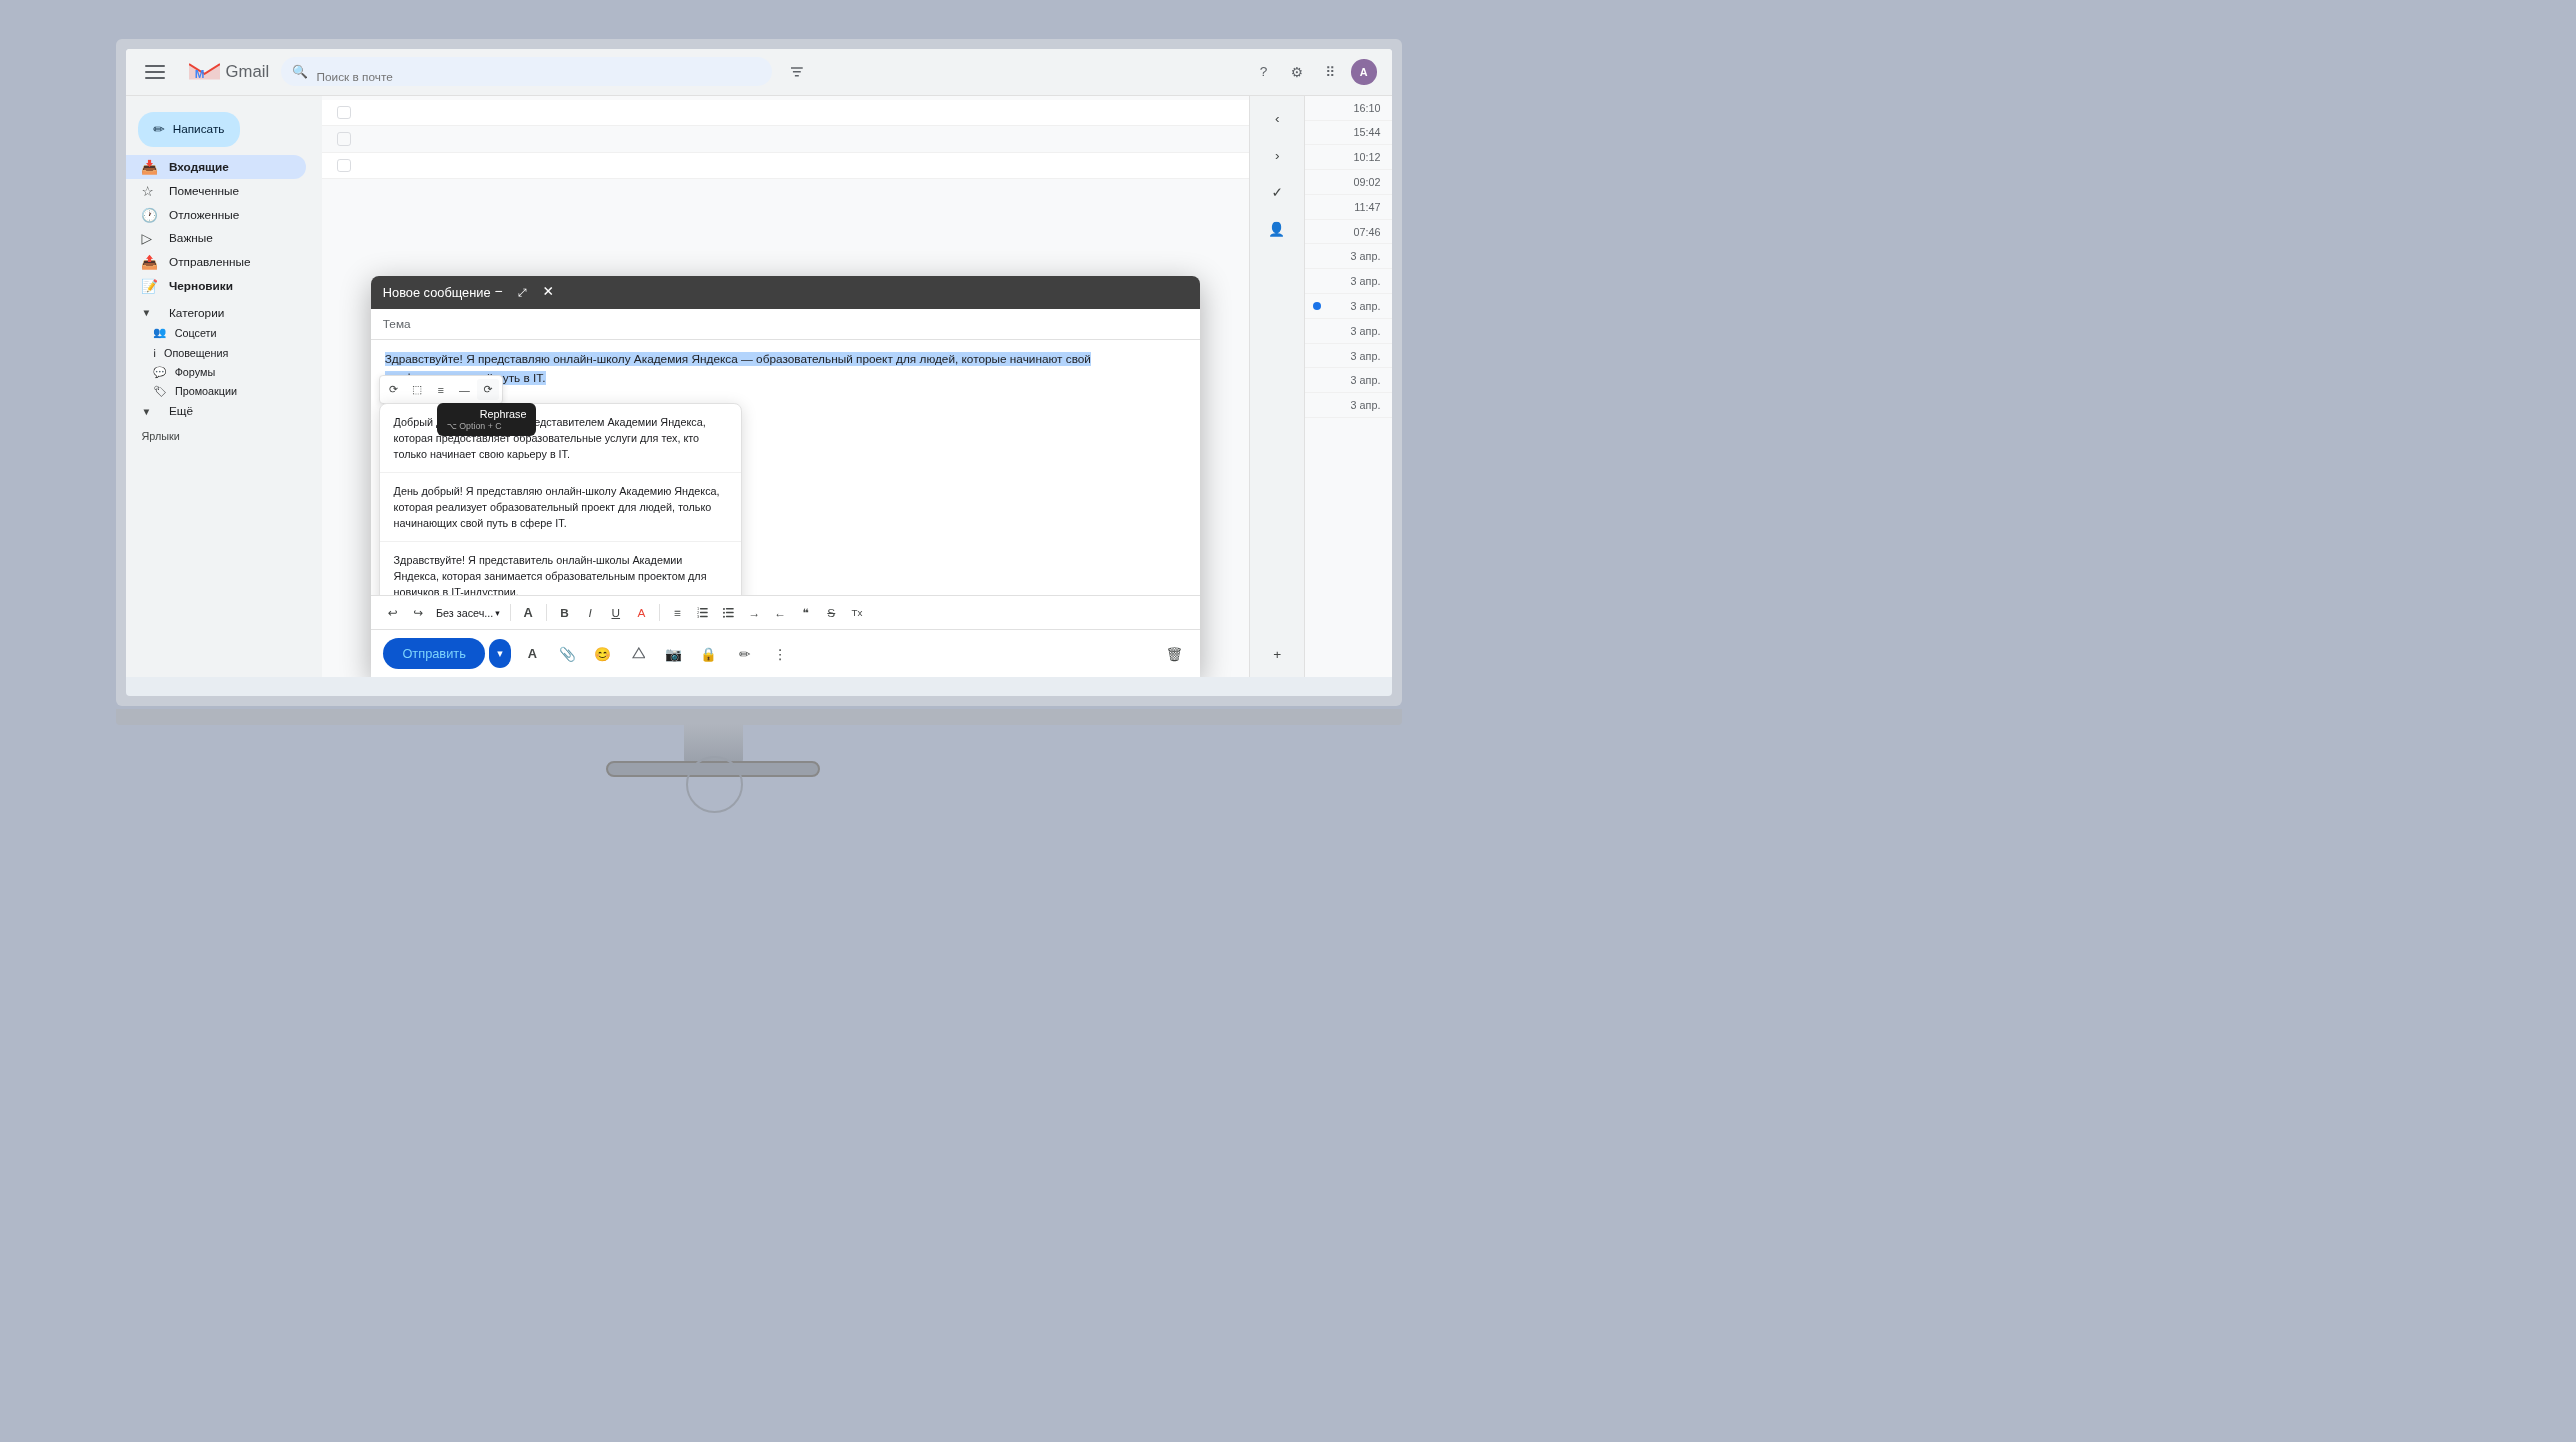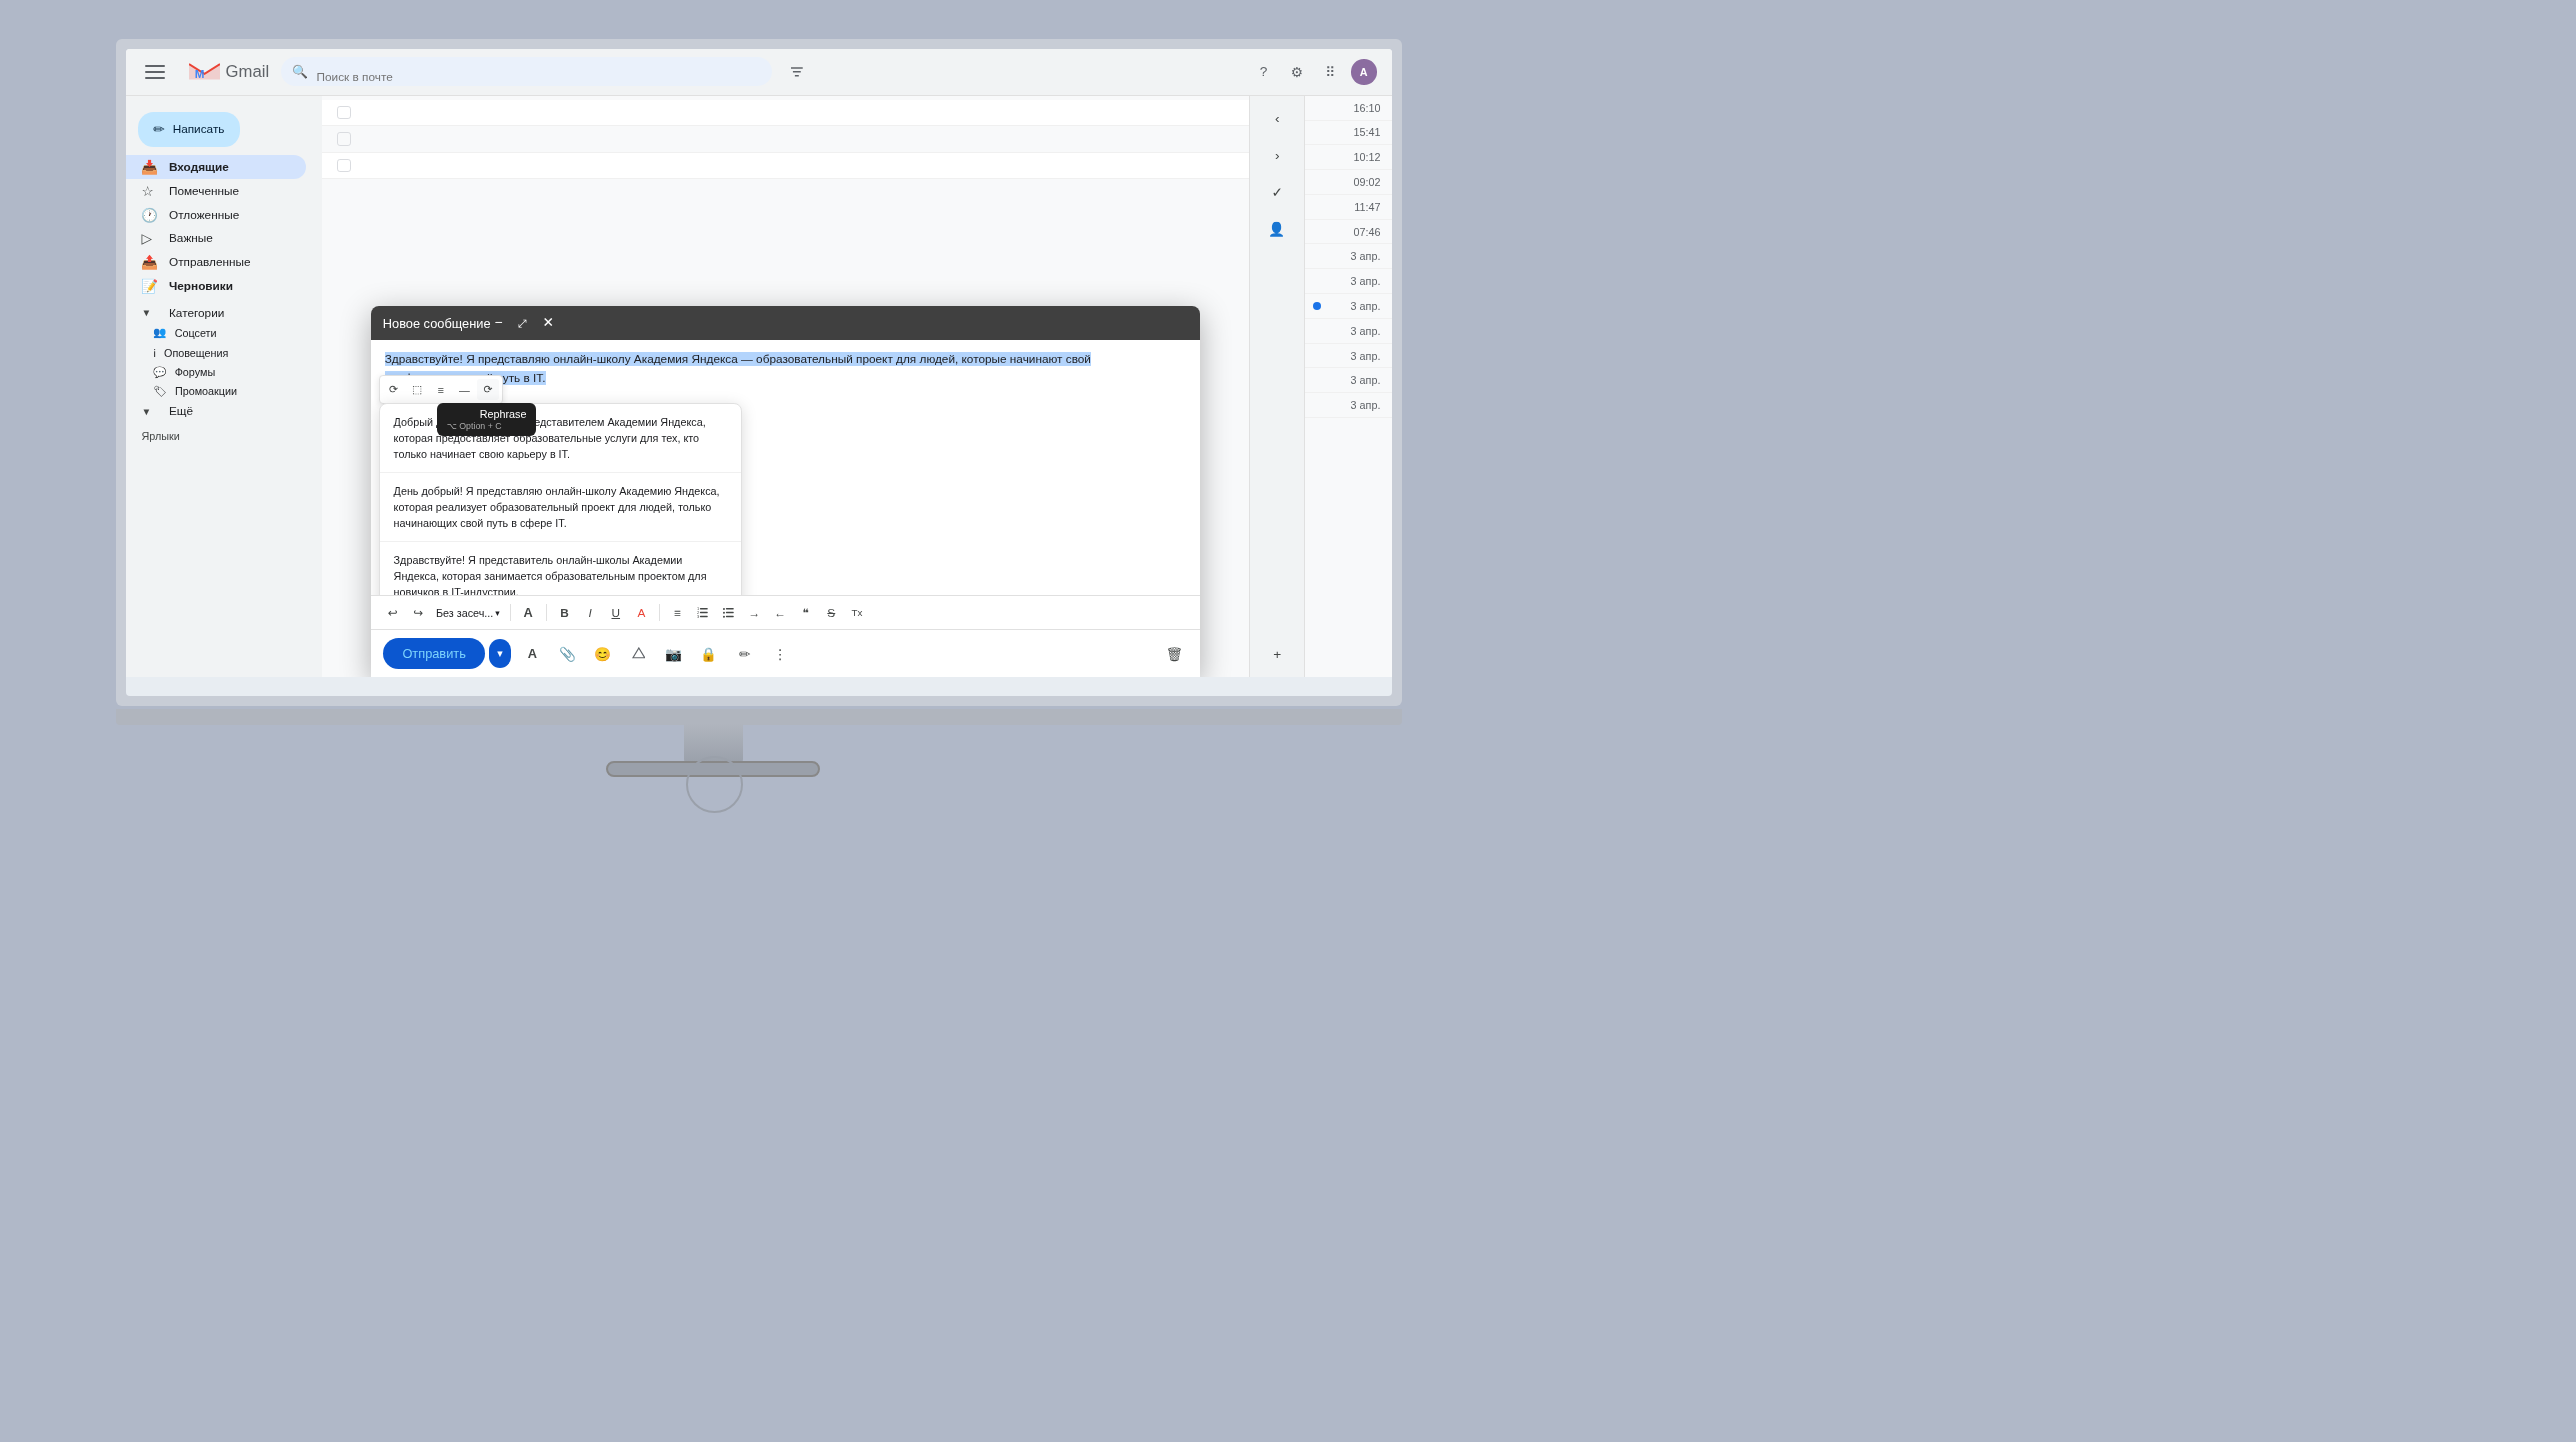--- a/index.html
+++ b/index.html
@@ -567,20 +567,24 @@
             <div class="compose-header">
               <span class="compose-title">Новое сообщение</span>
               <div class="compose-controls">
                 <button class="compose-ctrl-btn">−</button>
                 <button class="compose-ctrl-btn" style="font-size:10.8px;">⤢</button>
                 <button class="compose-ctrl-btn">✕</button>
               </div>
             </div>
 
 
+            <div class="compose-field">
+              <span class="field-label">Тема</span>
+              <input class="field-input" type="text" style="">
+            </div>
 
             <div class="compose-body" style="min-height:255px;padding:9.8px 13.7px;position:relative;">
 
               <div style="font-size:11.8px;line-height:1.6;color:#202124;margin-bottom:7.9px;">
                 <span class="selected-text">Здравствуйте! Я представляю онлайн-школу Академия Яндекса — образовательный проект для людей, которые начинают свой профессиональный путь в IT.</span>
               </div>
 
               <div style="position:absolute;top:35px;left:7.9px;display:flex;gap:2px;background:white;border:1px solid #e0e0e0;border-radius:3.9px;padding:2.9px;box-shadow:0 2px 7.9px rgba(0,0,0,0.12);">
                 <button class="action-btn" style="font-size:10.8px;">⟳</button>
                 <button class="action-btn" style="font-size:10.8px;">⬚</button>
@@ -673,21 +677,21 @@
         <div class="right-panel">
           <div class="right-icon">‹</div>
           <div class="right-icon">›</div>
           <div class="right-icon">✓</div>
           <div class="right-icon">👤</div>
           <div class="right-icon" style="margin-top:auto;">+</div>
         </div>
 
         <div class="time-panel" style="width:88px;">
           <div class="time-entry"><span>16:10</span></div>
-          <div class="time-entry"><span>15:41</span></div>
+          <div class="time-entry"><span>15:44</span></div>
           <div class="time-entry"><span>10:12</span></div>
           <div class="time-entry"><span>09:02</span></div>
           <div class="time-entry"><span>11:47</span></div>
           <div class="time-entry"><span>07:46</span></div>
           <div class="time-entry"><span>3 апр.</span></div>
           <div class="time-entry"><span>3 апр.</span></div>
           <div class="time-entry" style="position:relative;">
             <div class="time-dot"></div>
             <span>3 апр.</span>
           </div>

